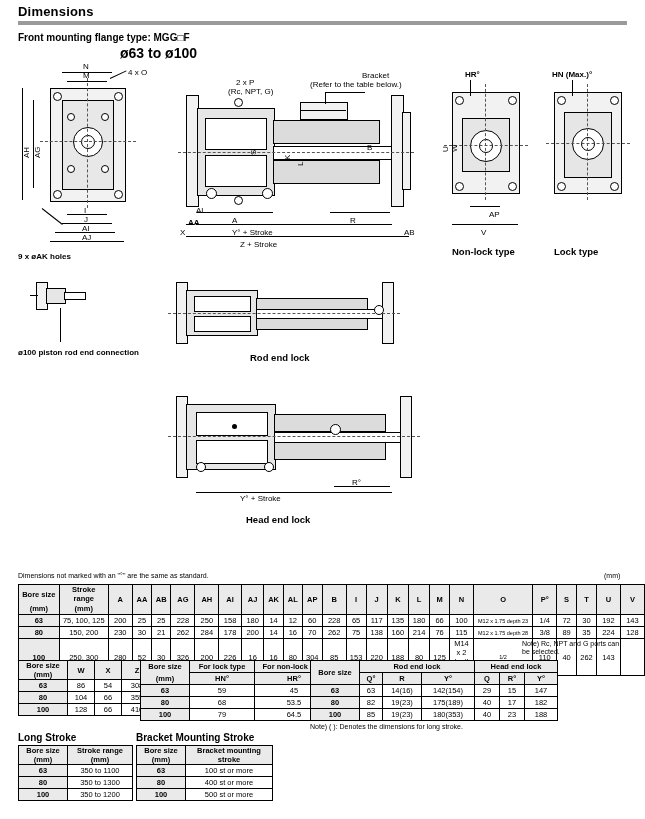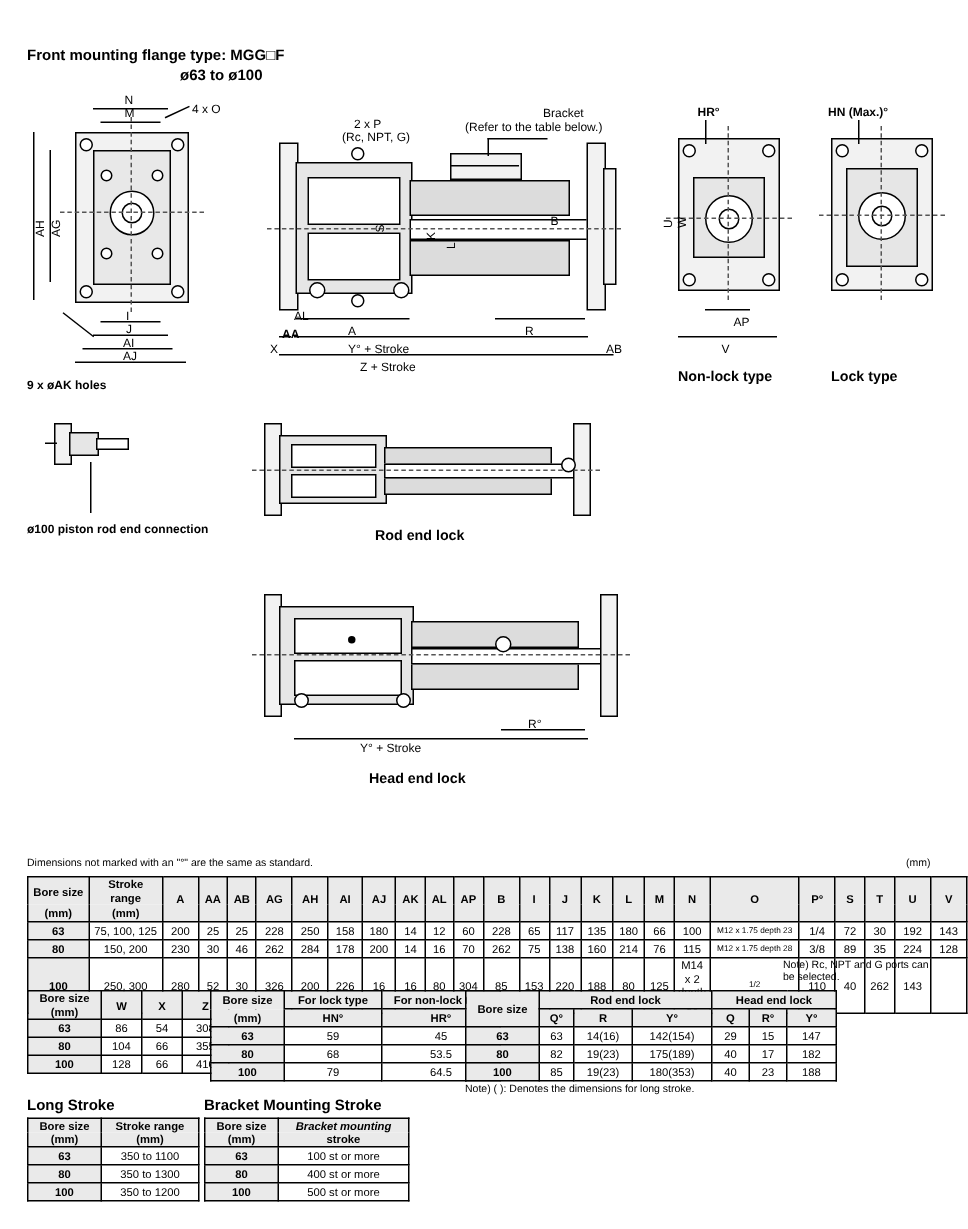--- a/index.html
+++ b/index.html
@@ -9,21 +9,21 @@
     color:#000;font-size:9px;position:relative;overflow:hidden;
   }
   .page{position:relative;width:645px;height:819px;}
 
   
   .hdr{position:absolute;left:18px;top:4px;width:609px;}
   .hdr .title{font-size:13px;font-weight:bold;letter-spacing:.2px;}
   .hdr .rule{margin-top:2px;height:4px;background:#9a9a9a;}
 
   .subtitle{position:absolute;left:18px;top:32px;font-size:10px;font-weight:bold;}
-  .subtitle2{position:absolute;left:120px;top:45px;font-size:10px;font-weight:bold;}
+  .subtitle2{position:absolute;left:120px;top:45px;font-size:14px;font-weight:bold;}
 
   
   .lbl{position:absolute;font-size:8px;white-space:nowrap;}
   .lblb{position:absolute;font-size:8px;font-weight:bold;white-space:nowrap;}
   .lbl9b{position:absolute;font-size:9.5px;font-weight:bold;white-space:nowrap;}
   .vlbl{position:absolute;font-size:8px;white-space:nowrap;
         transform:rotate(-90deg);transform-origin:left top;}
   .box{position:absolute;border:1px solid #000;background:#f2f2f2;}
   .boxw{position:absolute;border:1px solid #000;background:#fff;}
   .lnh{position:absolute;height:1px;background:#000;}
@@ -43,20 +43,24 @@
   .bs{background:#eaeaea;font-weight:bold;}
   .note{font-size:7px;}
   .tblwrap{position:absolute;}
   .sect-title{font-size:10px;font-weight:bold;}
 </style>
 </head>
 <body>
 
 <div class="page">
 
+  <div class="hdr">
+    <div class="title">Dimensions</div>
+    <div class="rule"></div>
+  </div>
   <div class="subtitle">Front mounting flange type: MGG□F</div>
   <div class="subtitle2">ø63 to ø100</div>
 
   <div>
 
     <div class="box" style="left:50px;top:88px;width:74px;height:112px;"></div>
     <div class="boxw" style="left:62px;top:100px;width:50px;height:88px;background:#e8e8e8;"></div>
     <div class="circ" style="left:73px;top:127px;width:28px;height:28px;"></div>
     <div class="circ" style="left:81px;top:135px;width:12px;height:12px;"></div>
 
@@ -301,21 +305,21 @@
         <td>72</td>
         <td>30</td>
         <td>192</td>
         <td>143</td>
       </tr>
       <tr>
         <td class="bs">80</td>
         <td>150, 200</td>
         <td>230</td>
         <td>30</td>
-        <td>46</td>
+        <td>21</td>
         <td>262</td>
         <td>284</td>
         <td>178</td>
         <td>200</td>
         <td>14</td>
         <td>16</td>
         <td>70</td>
         <td>262</td>
         <td>75</td>
         <td>138</td>
@@ -506,21 +510,21 @@
     </tbody>
       </table>
   </div>
 
   <div class="tblwrap" style="left:136px;top:732px;">
     <div class="sect-title">Bracket Mounting Stroke</div>
     <table style="margin-top:2px;">
       <tbody>
           <tr class="thead">
         <td style="width:44px;height:9px;border-bottom:none;">Bore size</td>
-        <td style="width:82px;height:9px;border-bottom:none;font-style:italic;">Bracket mounting</td>
+        <td style="width:82px;height:9px;border-bottom:none;">Bracket mounting</td>
       </tr>
       <tr class="thead">
         <td style="height:9px;border-top:none;">(mm)</td>
         <td style="height:9px;border-top:none;">stroke</td>
       </tr>
       <tr>
         <td class="bs">63</td>
         <td>100 st or more</td>
       </tr>
       <tr>

